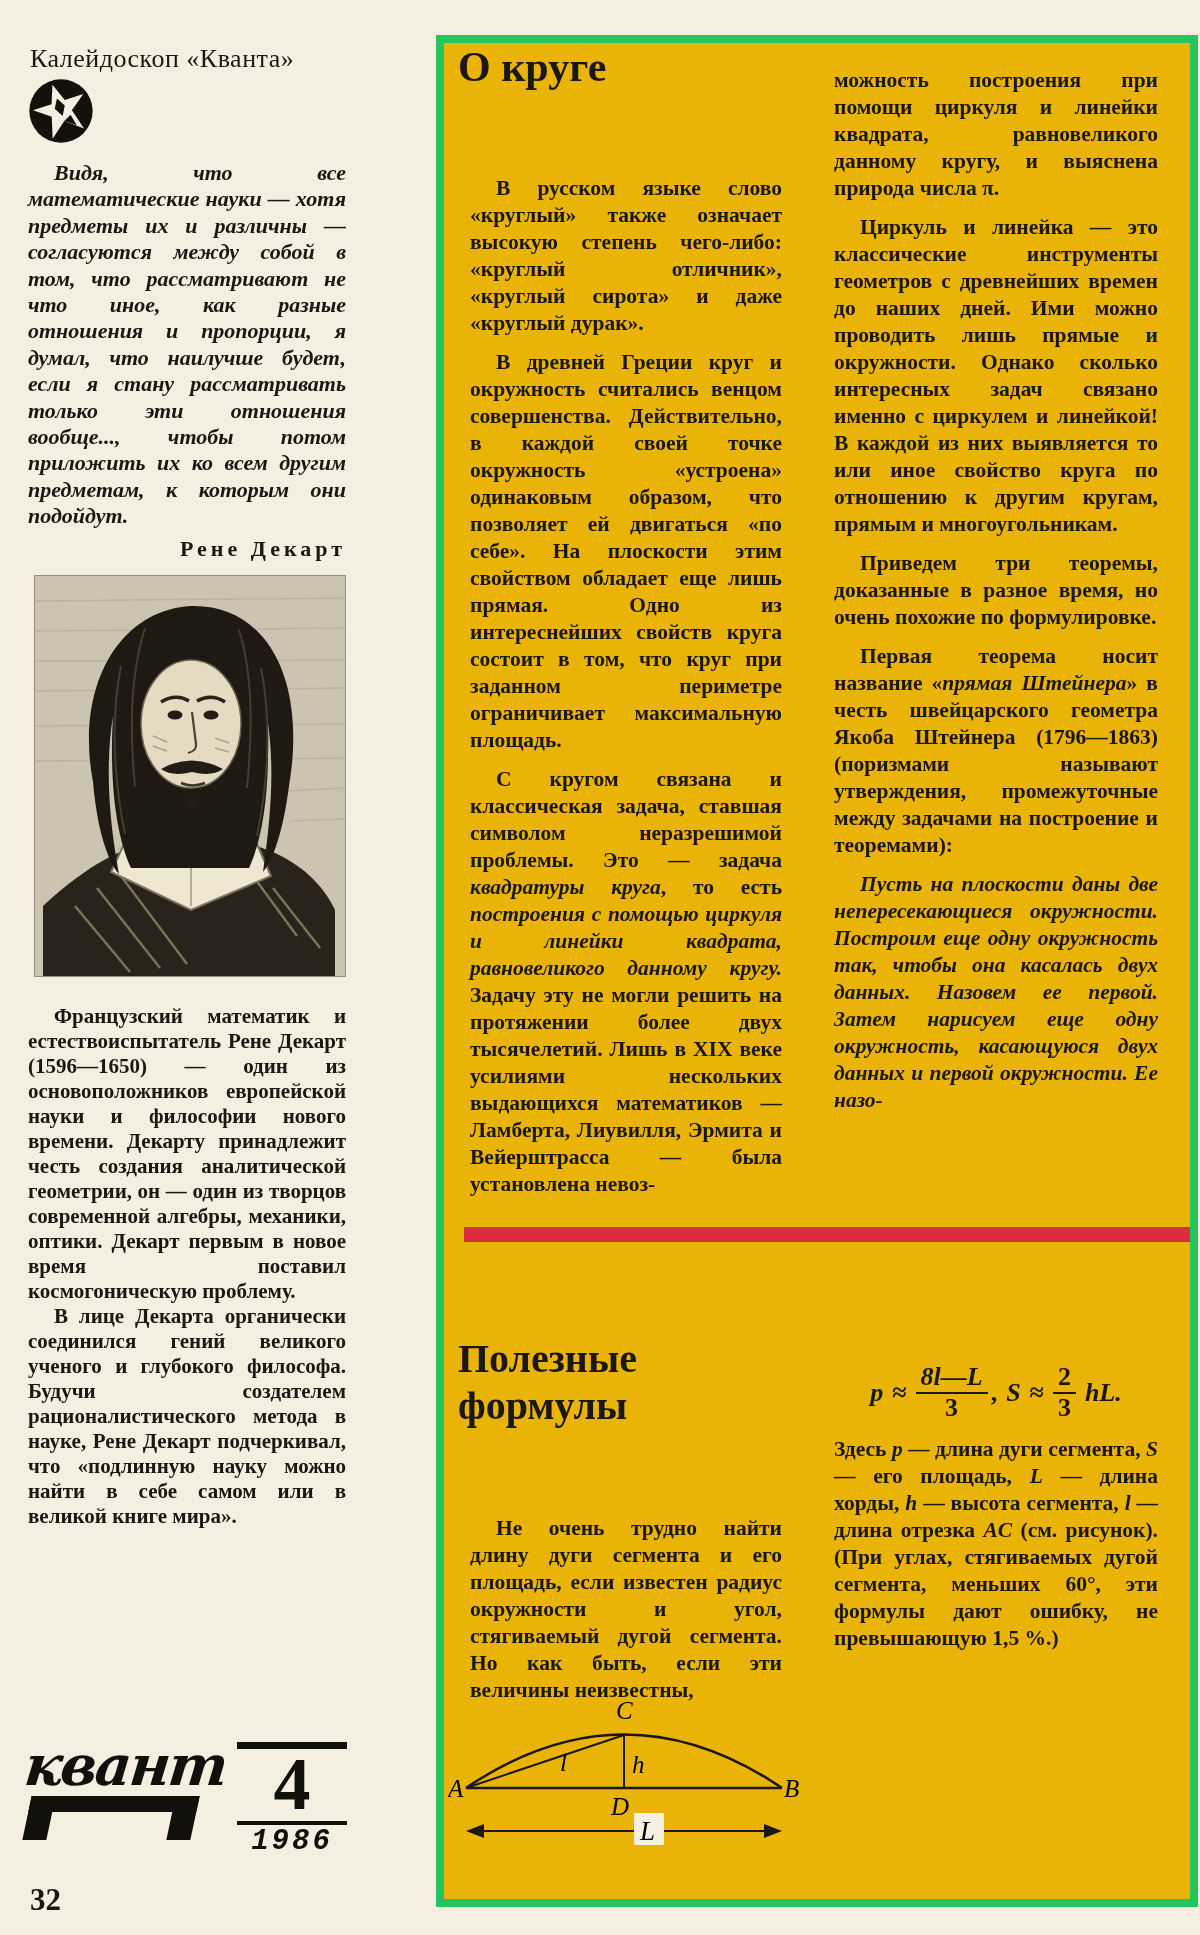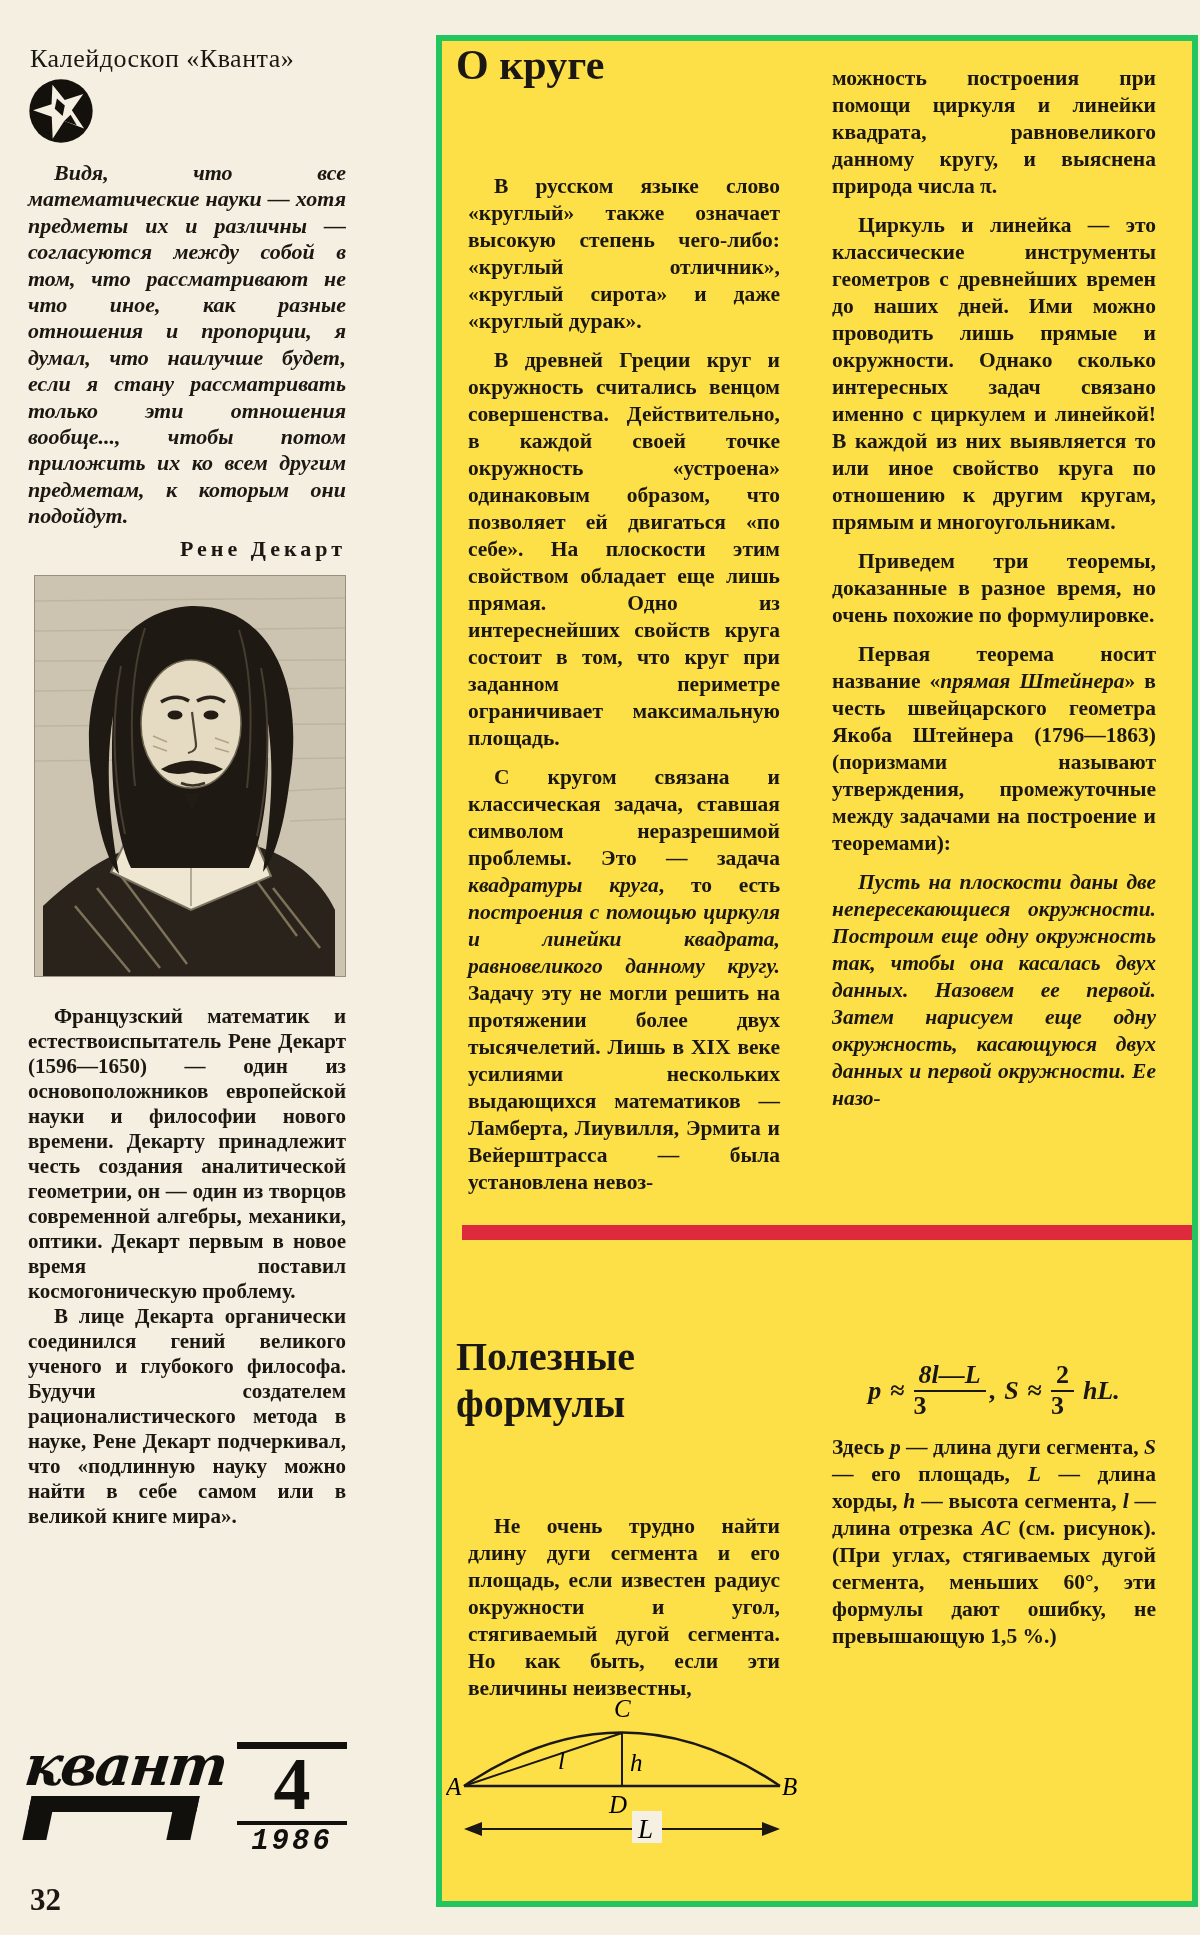--- a/index.html
+++ b/index.html
@@ -40,41 +40,41 @@
   }
   .issue{position:absolute;left:212px;top:2px;width:110px;text-align:center;}
   .issue-rule{height:7px;background:#12100d;}
   .issue-number{font-size:74px;font-weight:bold;line-height:.95;color:#12100d;}
   .issue-rule2{height:4px;background:#12100d;margin-top:2px;}
   .issue-year{font-size:29px;font-weight:bold;font-style:italic;letter-spacing:3px;color:#12100d;font-family:Liberation Mono, monospace;}
   .page-number{left:30px;top:1882px;font-size:31px;font-weight:bold;}
   
   .frame{
     left:436px;top:35px;width:762px;height:1872px;
-    border:6px solid #22c55e;box-sizing:border-box;background:#fde047;
+    border:8px solid #22c55e;box-sizing:border-box;background:#eab308;
   }
   .divider{position:absolute;left:20px;top:1184px;width:calc(100% - 20px);height:15px;background:#dd2b3d;}
   .art-title{position:absolute;font-size:42px;font-weight:bold;line-height:1.05;}
   .t1{left:14px;top:2px;}
   .t2{left:14px;top:1292px;font-size:40px;line-height:47px;}
   .col{position:absolute;font-size:21.5px;line-height:27px;font-weight:bold;text-align:justify;}
   .col p{margin:12px;text-indent:26px;}
   .col p.noind{text-indent:0;}
   .c1{left:14px;top:120px;width:336px;}
   .c2{left:378px;top:12px;width:348px;}
   .b1{left:14px;top:1460px;width:336px;}
   .b2{left:378px;top:1300px;width:348px;}
   .it{font-style:italic;}
   
   .formula{
     display:flex;align-items:center;justify-content:center;gap:9px;
     font-size:26px;font-weight:bold;margin:20px 0 14px 0;text-indent:0;
   }
   .mvar{font-style:italic;}
-  .frac{display:inline-flex;flex-direction:column;align-items:flex-start;line-height:1.1;}
+  .frac{display:inline-flex;flex-direction:column;align-items:center;line-height:1.1;}
   .frac .num{border-bottom:2.5px solid currentColor;padding:0 5px;}
   .msep{margin-left:-6px;}
   
   .diagram{position:absolute;left:4px;top:1650px;width:352px;height:175px;}
   svg text{font-family:"Liberation Serif","DejaVu Serif",serif;}
 </style>
 </head>
 <body>
 
 <div class="abs kicker">Калейдоскоп «Кванта»</div>

